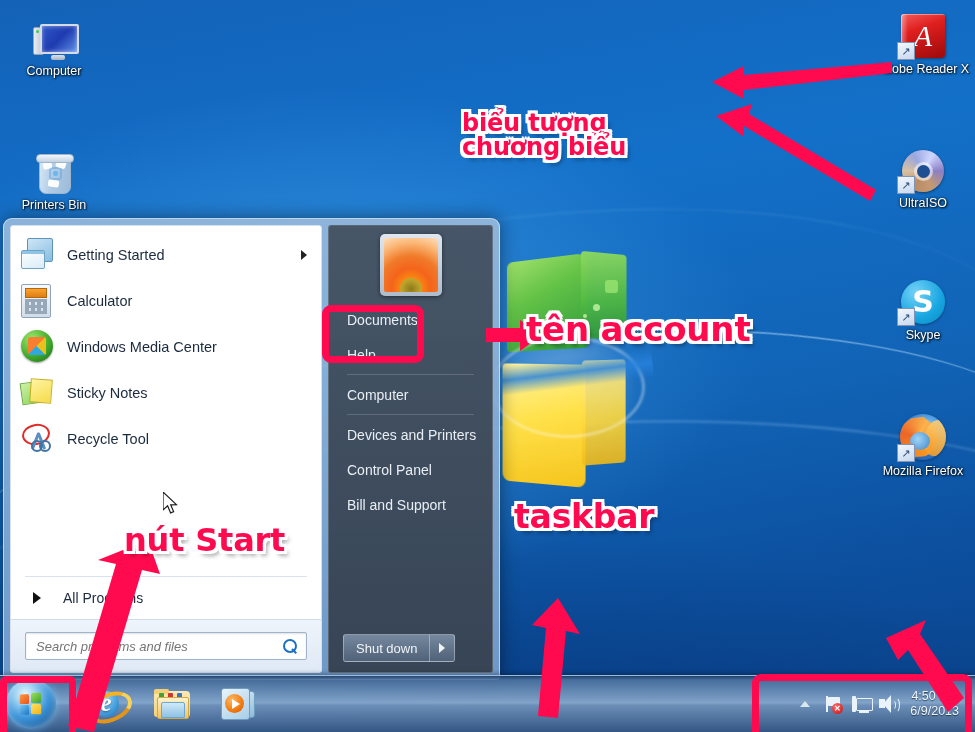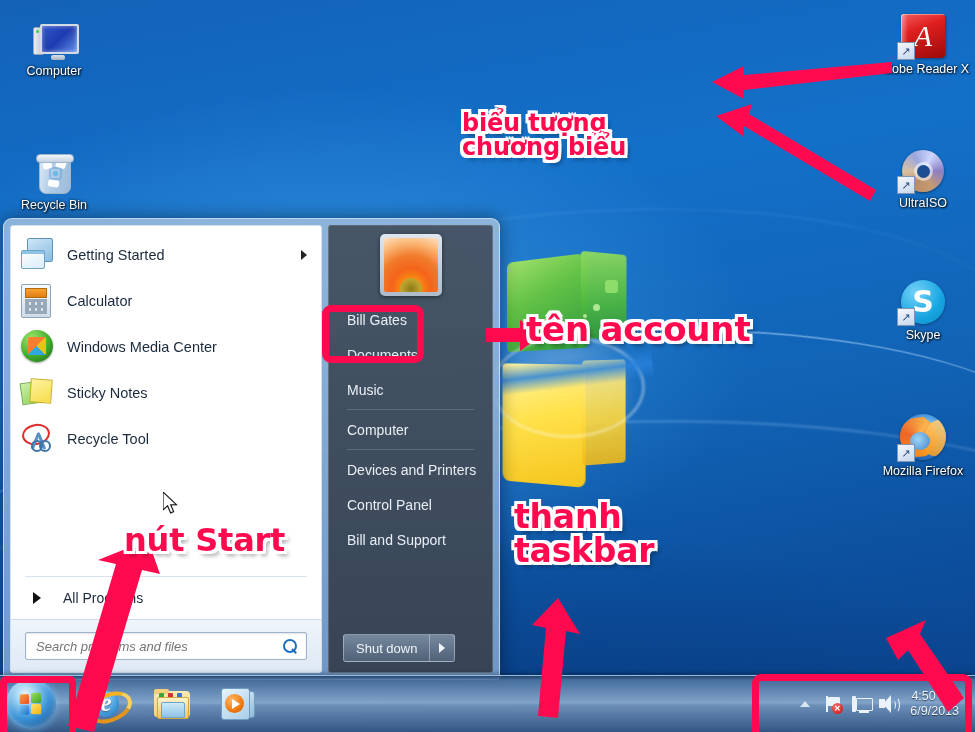--- a/index.html
+++ b/index.html
@@ -358,21 +358,21 @@
     <div class="glyph">
       <div class="ic-bin">
         <div class="body">
           <div class="papr" style="left:3px;top:3px;width:9px;height:7px;transform:rotate(-14deg);"></div>
           <div class="papr" style="left:16px;top:1px;width:10px;height:8px;transform:rotate(18deg);"></div>
           <div class="papr" style="left:8px;top:21px;width:11px;height:7px;transform:rotate(8deg);"></div>
         </div>
         <div class="lid"></div>
       </div>
     </div>
-    <div class="lbl">Recycle Bin</div>
+    <div class="lbl">Printers Bin</div>
   </div>
 
   <div class="dicon" style="left:869px;top:6px;">
     <div class="glyph">
       <div class="ic-pdf">
           <div class="a">A</div>
         </div>
       <div class="shortcut">↗</div>
     </div>
     <div class="lbl">Adobe Reader X</div>
@@ -477,27 +477,24 @@
       </div>
     </div>
 
     <div class="sm-right">
       <div class="avatar">
         <div class="pic"></div>
       </div>
 
       <div class="rmenu">
         <div class="ritem">
-          <span>Bill Gates</span>
+          <span>Documents</span>
         </div>
         <div class="ritem">
-          <span>Documents</span>
-        </div>
-        <div class="ritem">
-          <span>Music</span>
+          <span>Help</span>
         </div>
         <div class="rsep"></div>
         <div class="ritem">
           <span>Computer</span>
         </div>
         <div class="rsep"></div>
         <div class="ritem">
           <span>Devices and Printers</span>
         </div>
         <div class="ritem">
@@ -632,18 +629,17 @@
 
   <div class="ann" style="left:526px;top:312px;font-size:34px;">
     <div>tên account</div>
   </div>
 
   <div class="ann" style="left:124px;top:524px;font-size:32px;">
     <div>nút Start</div>
   </div>
 
   <div class="ann" style="left:514px;top:500px;font-size:33px;">
-    <div>thanh</div>
     <div>taskbar</div>
   </div>
 
 
 </div>
 
 </body></html>

